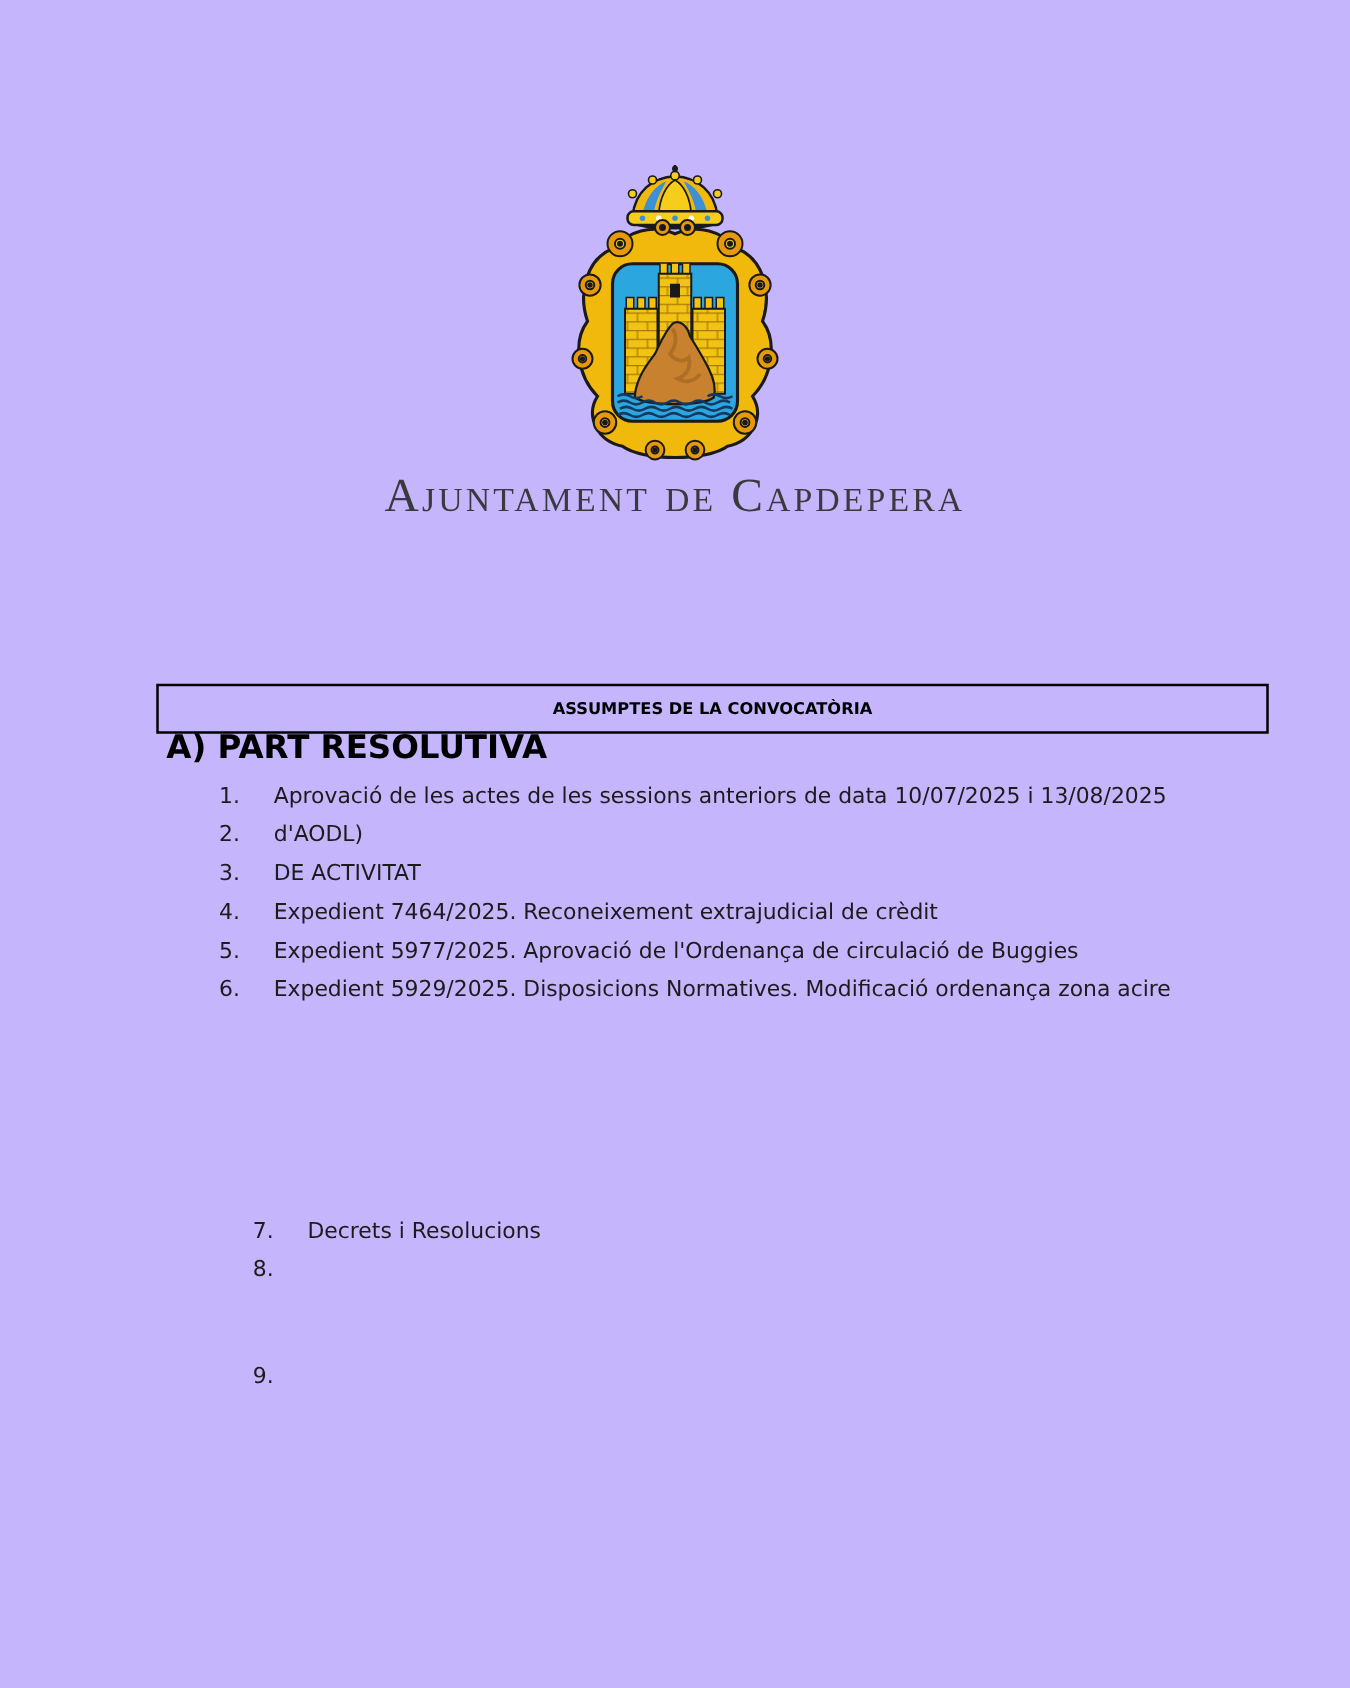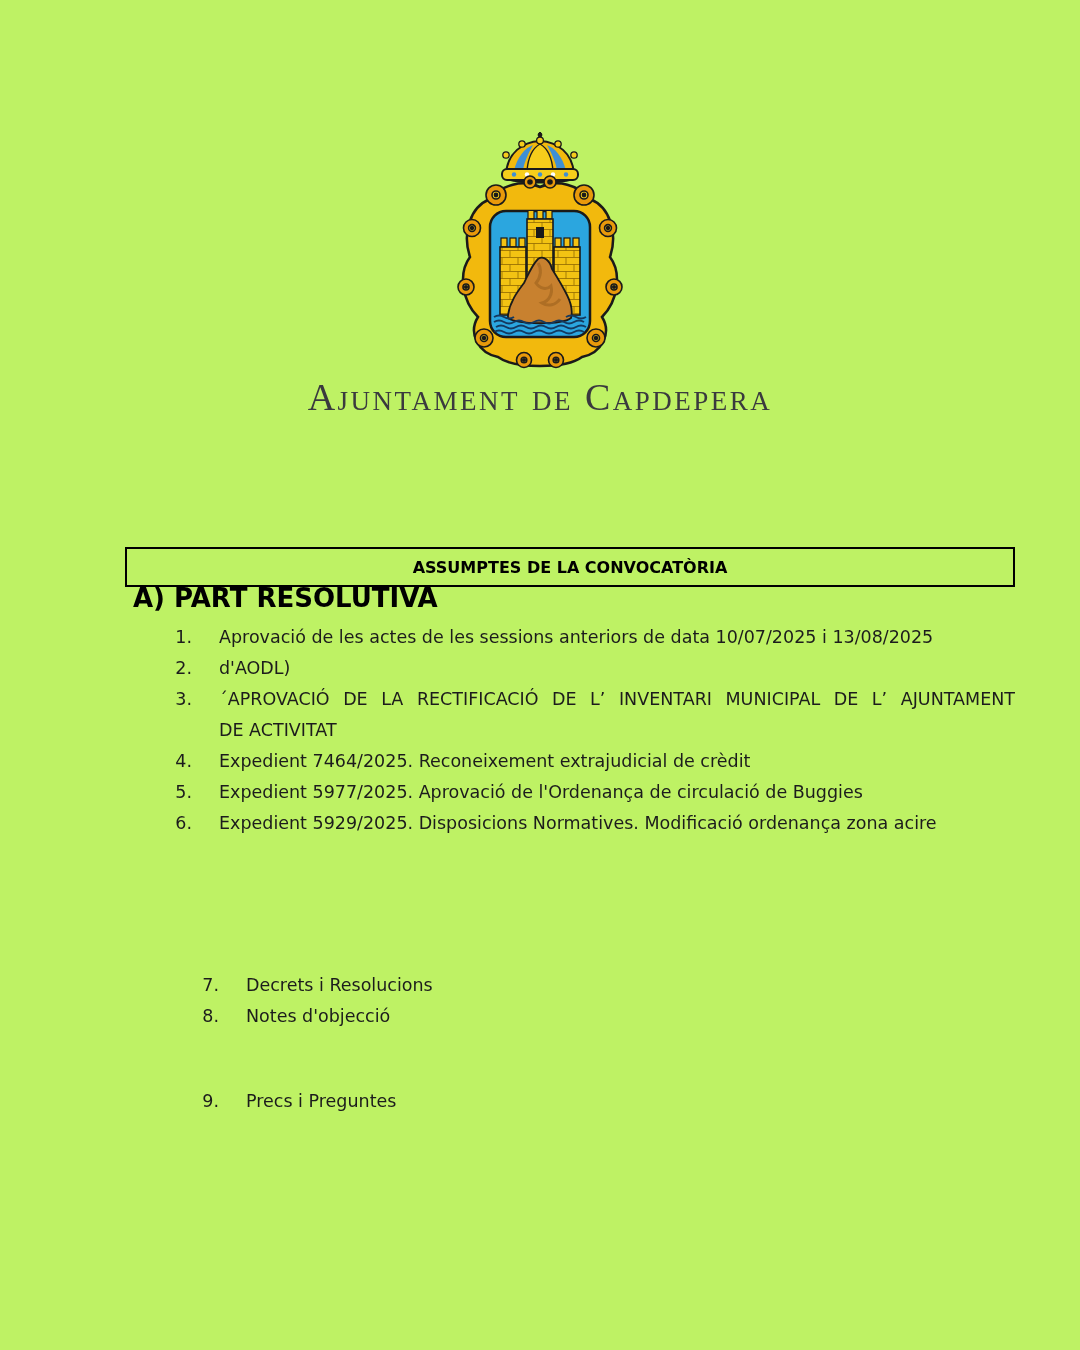--- a/index.html
+++ b/index.html
@@ -1,20 +1,20 @@
 <!DOCTYPE html>
 <html><head>
 <meta charset="utf-8">
 <style>
   html, body { margin: 0; padding: 0; background: #ffffff; }
   .page {
     position: relative;
     width: 1080px;
     height: 1350px;
-    background: #bef264;
+    background: #c4b5fd;
     font-family: "DejaVu Sans", sans-serif;
     color: #1c1c1c;
     overflow: hidden;
   }
 
   
   .arms {
     position: absolute;
     left: 450px;
     top: 131px;
@@ -44,21 +44,21 @@
     top: 547px;
     width: 886px;
     height: 36px;
     border: 2px solid #000000;
     display: flex;
     align-items: center;
     justify-content: center;
   }
   .agenda-box .t {
     font-weight: bold;
-    font-size: 16px;
+    font-size: 13px;
     color: #000000;
     text-align: right;
   }
 
   .sec-heading {
     position: absolute;
     font-weight: bold;
     font-size: 26px;
     color: #000000;
     line-height: 24px;
@@ -218,21 +218,20 @@
     </div>
     <div class="li">
       <span class="num">2.</span>
       <div class="txt">
         <div>d'AODL)</div>
       </div>
     </div>
     <div class="li">
       <span class="num">3.</span>
       <div class="txt">
-        <div class="jl">´APROVACIÓ DE LA RECTIFICACIÓ DE L’ INVENTARI MUNICIPAL DE L’ AJUNTAMENT</div>
         <div>DE ACTIVITAT</div>
       </div>
     </div>
     <div class="li">
       <span class="num">4.</span>
       <div class="txt">
           <div>Expedient 7464/2025. Reconeixement extrajudicial de crèdit</div>
         </div>
     </div>
     <div class="li">
@@ -251,28 +250,22 @@
 
   <div class="list list-b">
     <div class="li indent">
       <span class="num">7.</span>
       <div class="txt">
           <div>Decrets i Resolucions</div>
         </div>
     </div>
     <div class="li indent">
       <span class="num">8.</span>
-      <div class="txt">
-          <div>Notes d'objecció</div>
-        </div>
     </div>
   </div>
 
   <div class="list list-c">
     <div class="li indent">
       <span class="num">9.</span>
-      <div class="txt">
-          <div>Precs i Preguntes</div>
-        </div>
     </div>
   </div>
 
 </div>
 
 </body></html>

